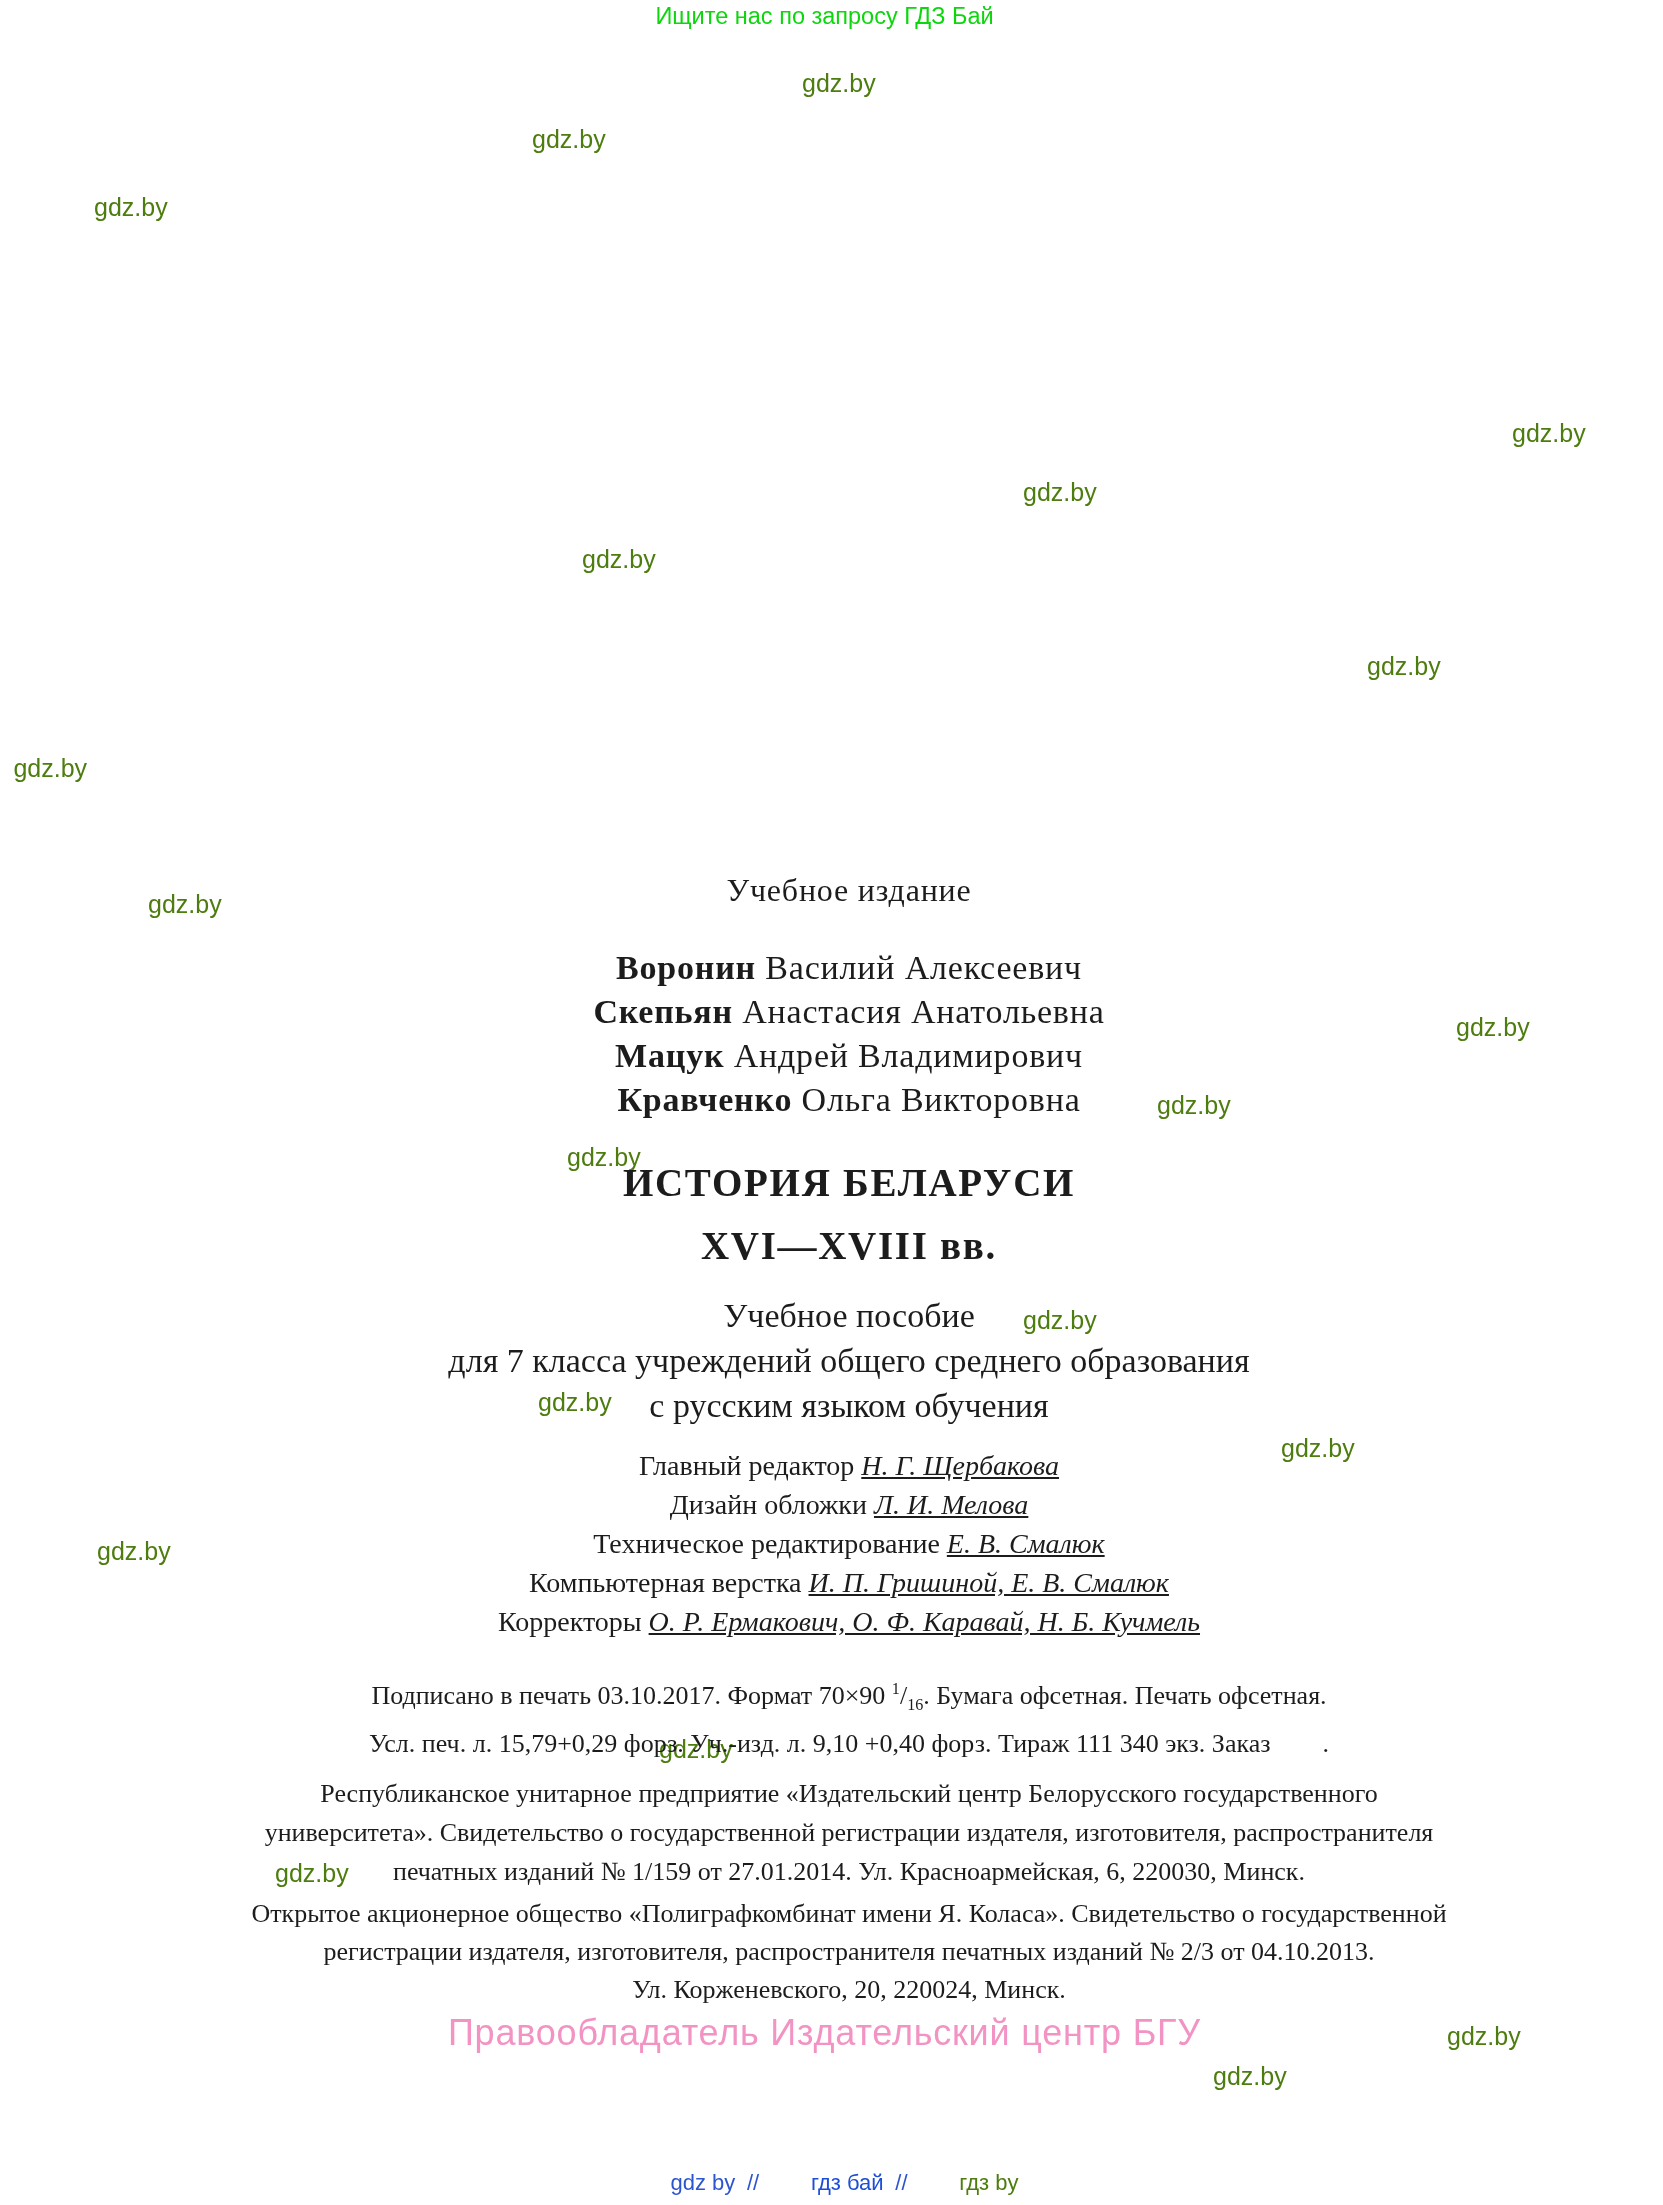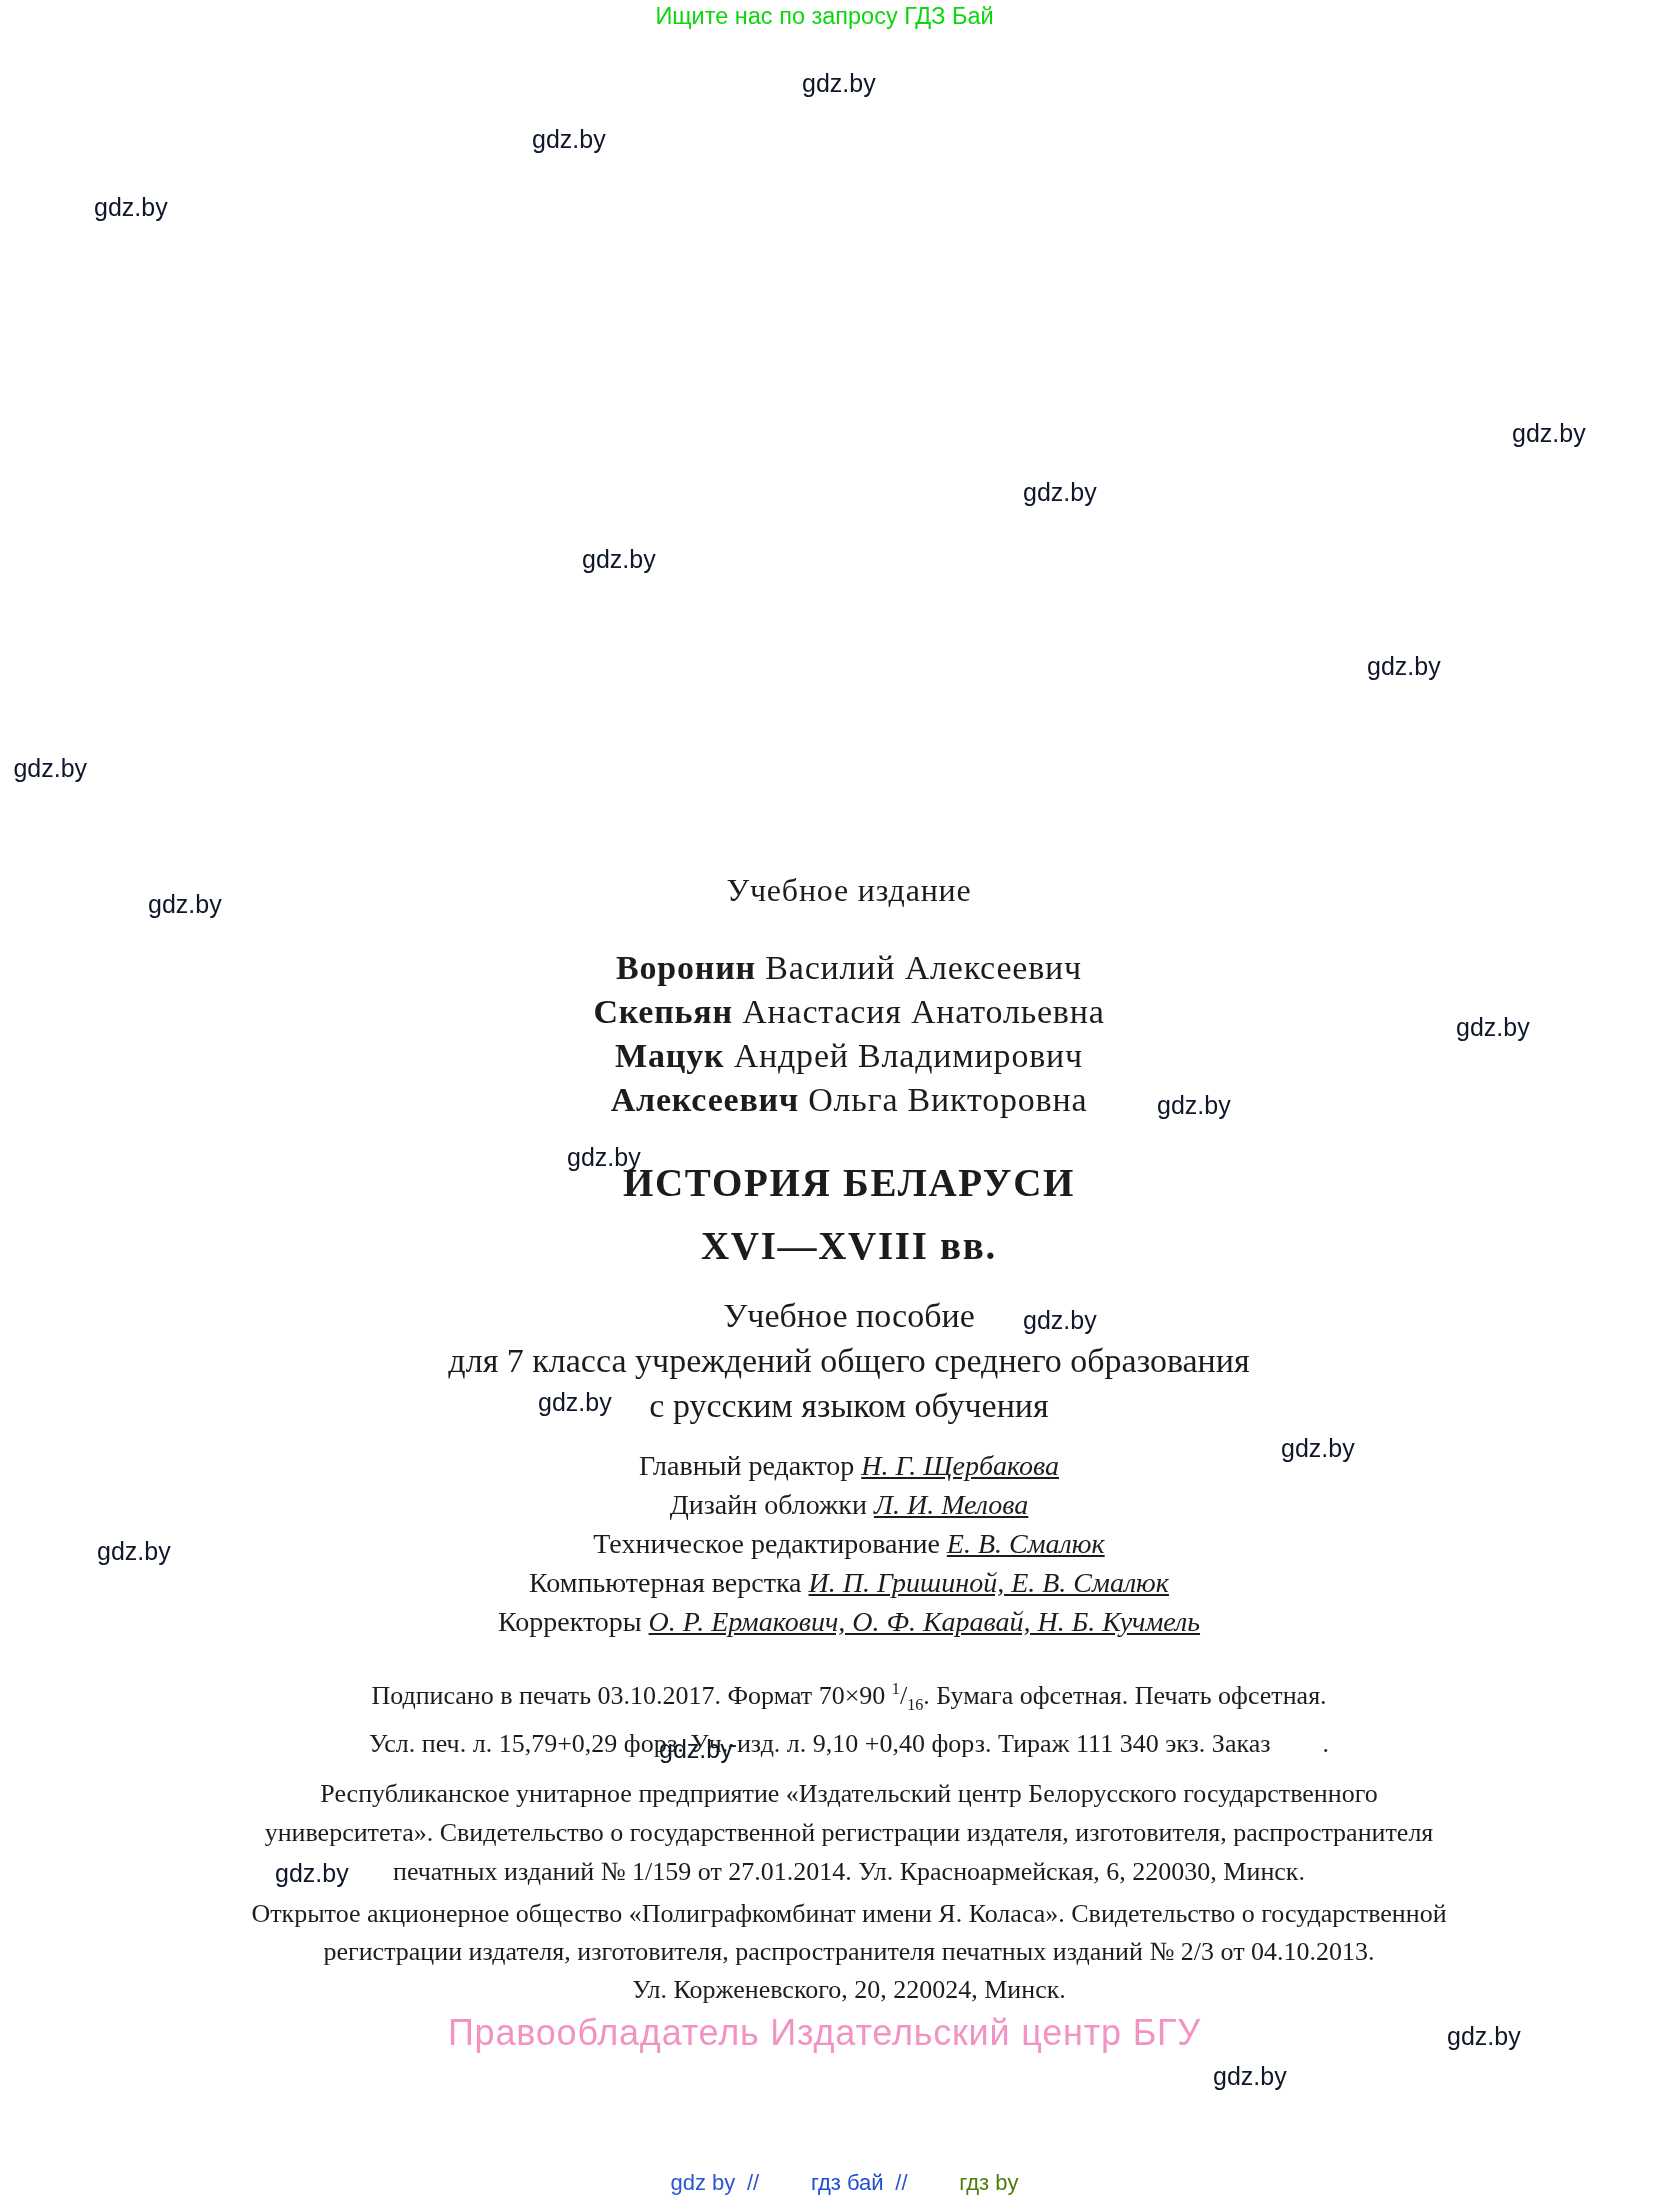--- a/index.html
+++ b/index.html
@@ -8,21 +8,21 @@
     font-family:"Liberation Serif",serif;color:#1c1c1c;overflow:hidden;
   }
   
   .rail{position:absolute;left:0;width:1649px;text-align:center;}
   .rail-offset{position:absolute;left:17px;width:1664px;text-align:center;}
 
   
   .promo-top{top:3.4px;font:23.5px "Liberation Sans",sans-serif;}
 
   
-  .wm{position:absolute;font:25px "Liberation Sans",sans-serif;color:#0f172a;
+  .wm{position:absolute;font:25px "Liberation Sans",sans-serif;color:#4d7c0f;
       line-height:1;white-space:nowrap;}
 
   
   .block{position:absolute;left:0;width:100%;white-space:nowrap;}
   .edition-type{top:872px;font-size:32px;letter-spacing:0.8px;}
   .authors{top:946px;font-size:34px;line-height:44px;letter-spacing:0.8px;}
   .authors .surname{font-weight:bold;}
   .book-title-1{top:1160px;font-size:39px;font-weight:bold;letter-spacing:1.7px;}
   .book-title-2{top:1223px;font-size:39px;font-weight:bold;letter-spacing:1.7px;}
   .subtitle{top:1293px;font-size:34px;line-height:45px;}
@@ -71,21 +71,21 @@
 <span class="wm" style="left:1213px;top:2064px;">gdz.by</span>
 
 <div class="rail-offset" style="top:0;height:2205px;">
 
   <div class="block edition-type">Учебное издание</div>
 
   <div class="block authors">
     <div><span class="surname">Воронин</span><span> Василий Алексеевич</span></div>
     <div><span class="surname">Скепьян</span><span> Анастасия Анатольевна</span></div>
     <div><span class="surname">Мацук</span><span> Андрей Владимирович</span></div>
-    <div><span class="surname">Алексеевич</span><span> Ольга Викторовна</span></div>
+    <div><span class="surname">Кравченко</span><span> Ольга Викторовна</span></div>
   </div>
 
   <div class="block book-title-1">ИСТОРИЯ БЕЛАРУСИ</div>
   <div class="block book-title-2">XVI—XVIII вв.</div>
 
   <div class="block subtitle">
     <div>Учебное пособие</div>
     <div>для 7 класса учреждений общего среднего образования</div>
     <div>с русским языком обучения</div>
   </div>

